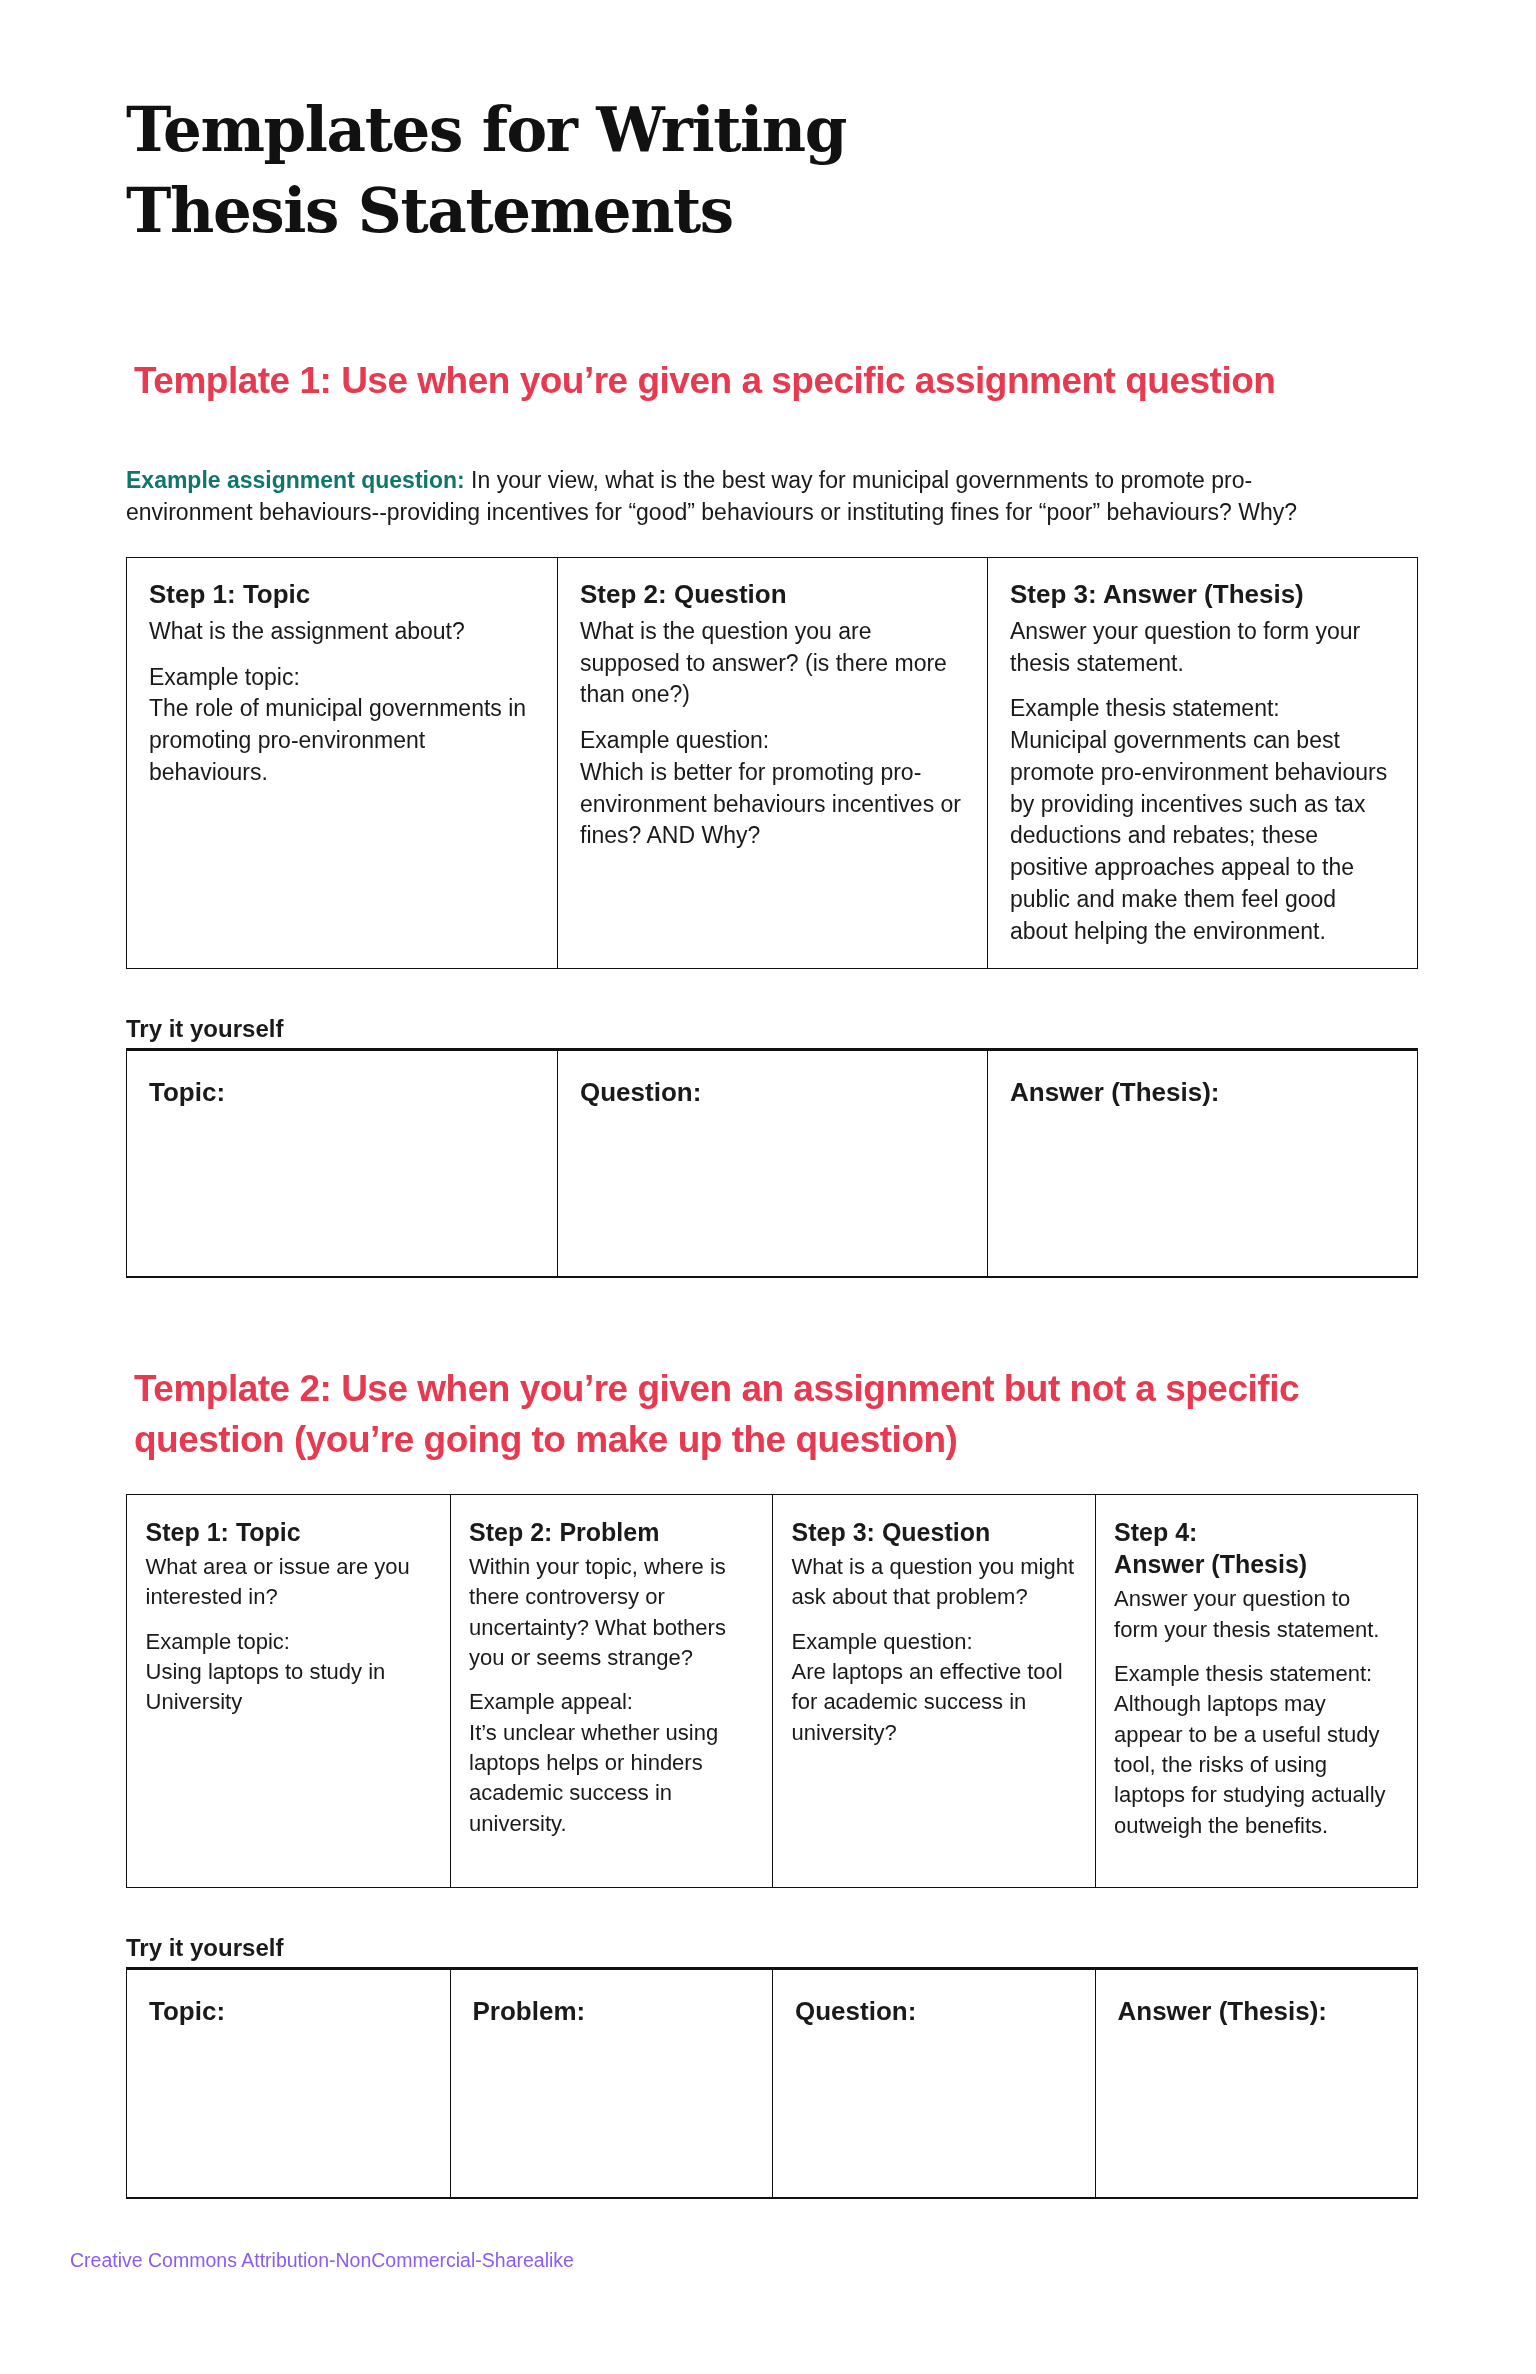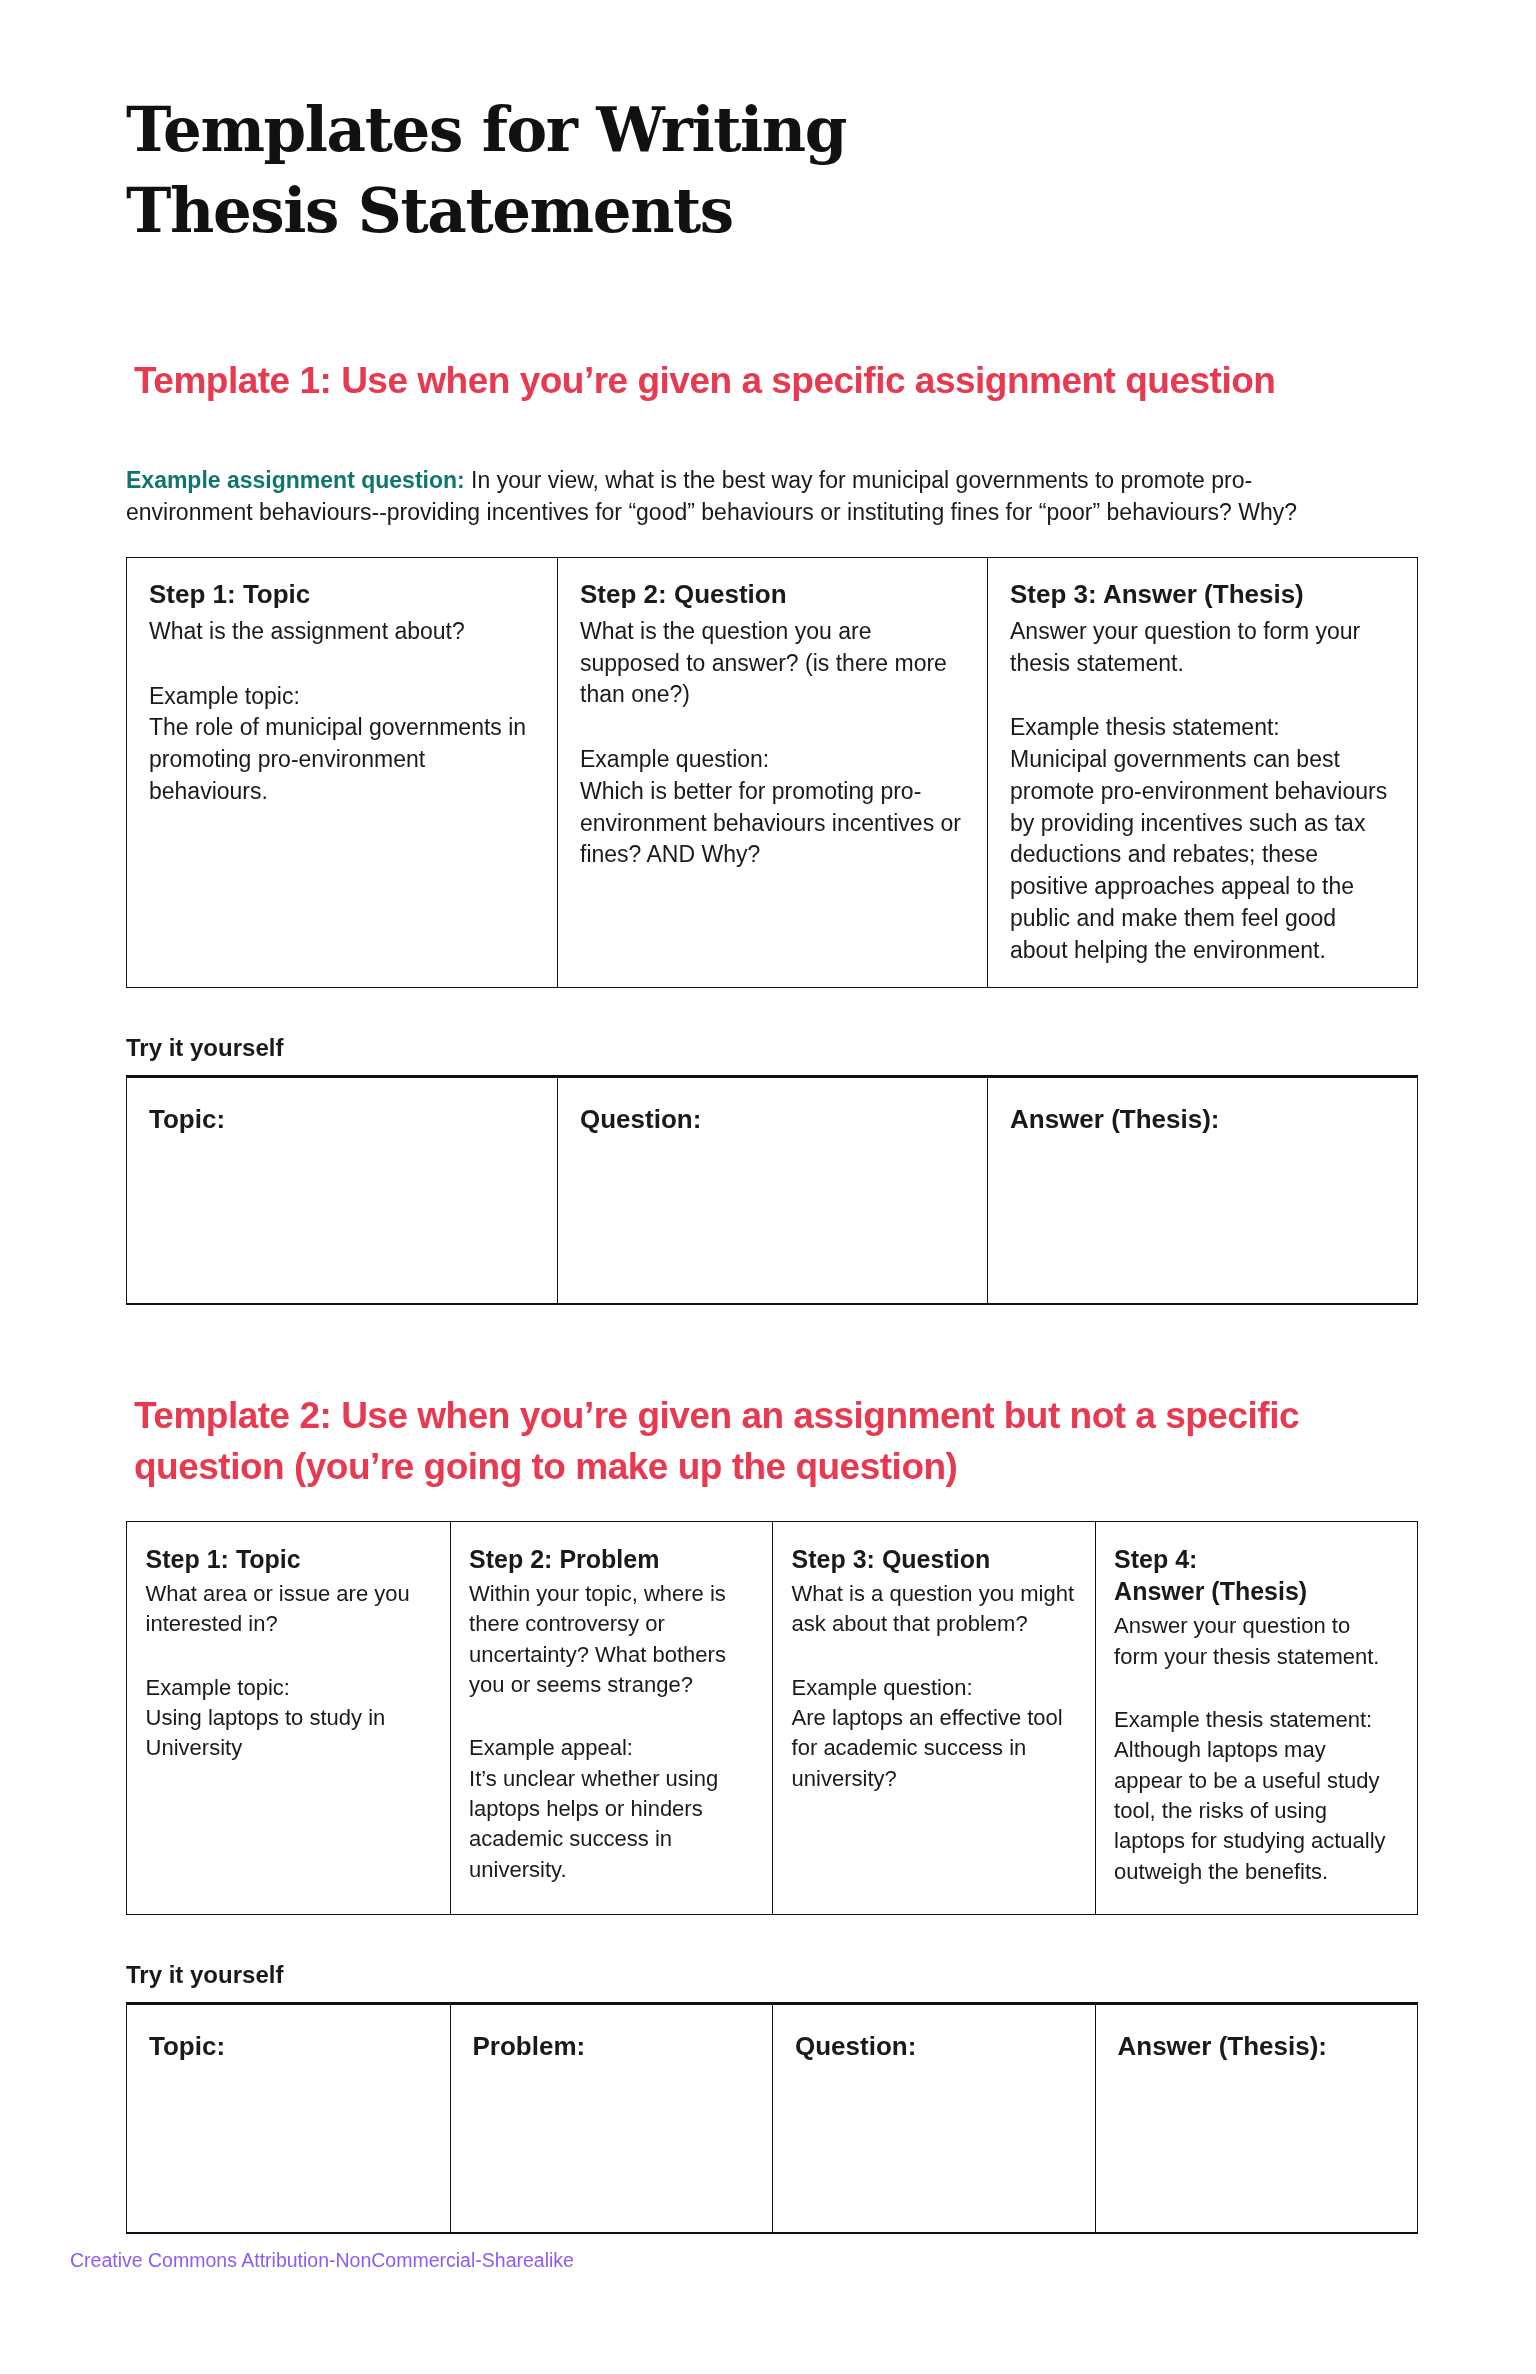--- a/index.html
+++ b/index.html
@@ -67,28 +67,28 @@
   .cols4 .example-cell { font-size: 22px; padding: 20.4px 18.6px 20.4px 18.6px; }
   .example-cell + .example-cell { border-left: 1.9px solid #111111; }
   .step-title {
     font-weight: bold;
     font-size: 26px;
     line-height: 1.3;
     white-space: pre-line;
     margin-bottom: 3.7px;
   }
   .cols4 .step-title { font-size: 25px; }
-  .step-example-label { margin-top: 33px; }
+  .step-example-label { margin-top: 14px; }
   .try-label {
     font-weight: bold;
     font-size: 24px;
     margin-top: 46px;
   }
   .try-table {
-    margin-top: 13px;
+    margin-top: 5px;
     border: 1.9px solid #111111;
     border-top-width: 3.7px;
     border-bottom-width: 2.8px;
     display: grid;
     box-sizing: border-box;
   }
   .try-table.cols3 { grid-template-columns: repeat(3, 1fr); height: 230px; }
   .try-table.cols4 { grid-template-columns: repeat(4, 1fr); height: 232px; }
   .try-cell {
     box-sizing: border-box;

